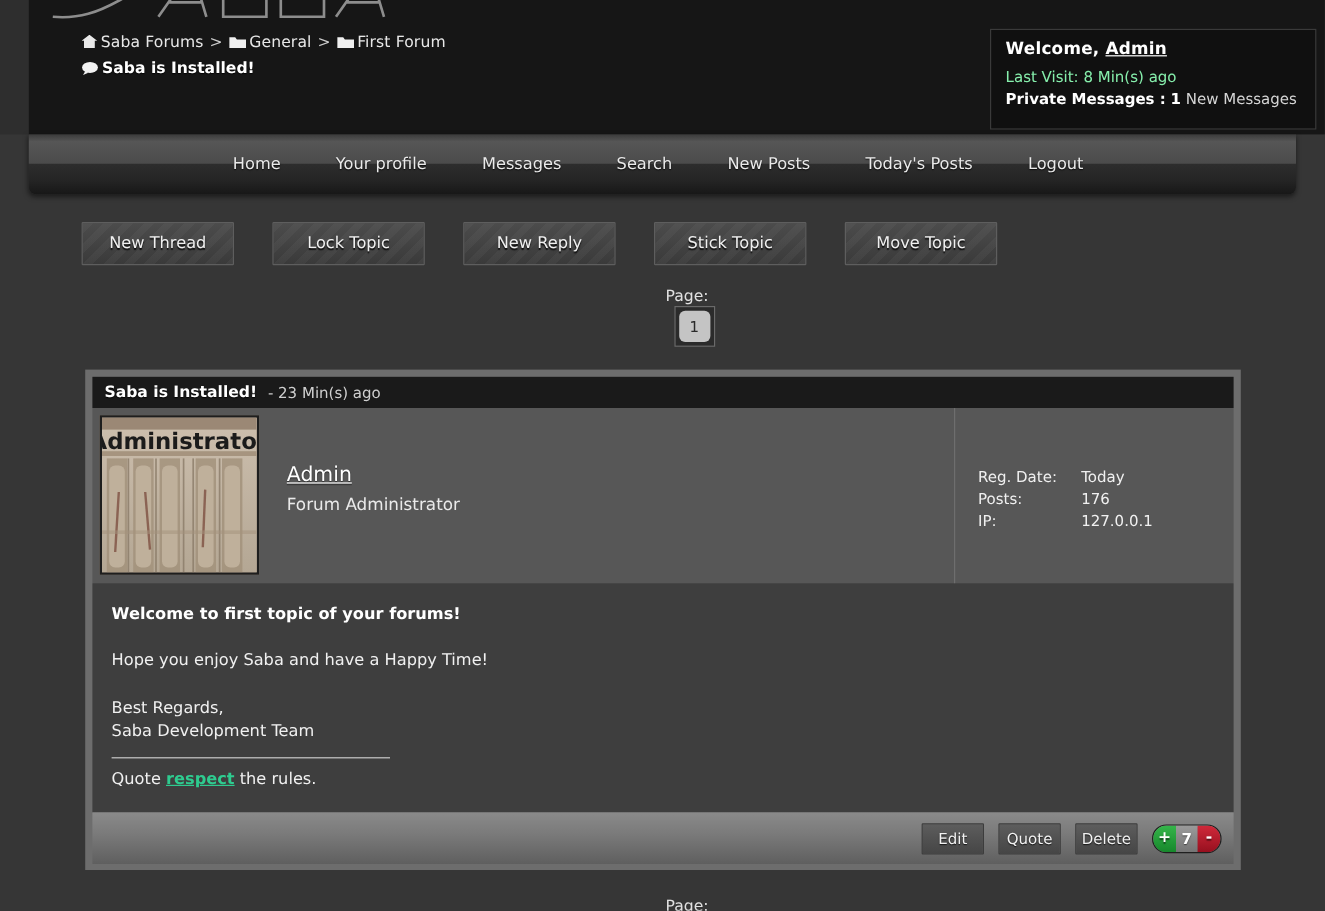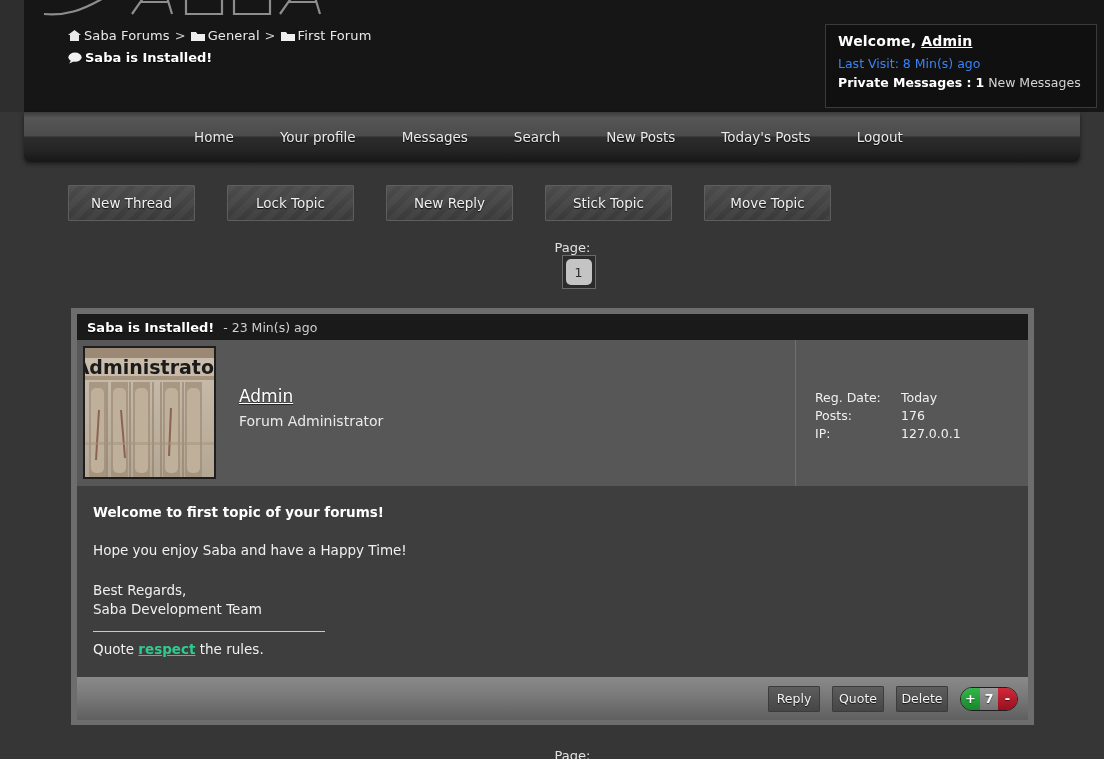--- a/index.html
+++ b/index.html
@@ -87,21 +87,21 @@
     color: #ffffff;
     margin-bottom: 7px;
     letter-spacing: .2px;
   }
   .welcome-line .uname {
     color: #ffffff;
     text-decoration: underline;
   }
   .visit-line {
     font-size: 12.5px;
-    color: #3b82f6;
+    color: #86efac;
     margin-bottom: 4px;
   }
   .pm-line { font-size: 12.5px; color: #d5d5d5; }
   .pm-line b { color: #ffffff; }
   .pm-line .pm-count { color: #ffffff; font-weight: bold; }
 
   
   .navbar {
     position: absolute;
     left: 24px; top: 112px;
@@ -484,21 +484,21 @@
     <div class="post-body">
       <div class="pb-title">Welcome to first topic of your forums!</div>
       <div class="pb-line">Hope you enjoy Saba and have a Happy Time!</div>
       <div class="pb-sig-line">Best Regards,</div>
       <div class="pb-sig-line">Saba Development Team</div>
       <hr class="sig-hr">
       <div class="pb-rules"><span>Quote </span><a class="green" href="#">respect</a><span> the rules.</span></div>
     </div>
 
     <div class="post-footer">
-      <button class="btn-act">Reply</button>
+      <button class="btn-act">Edit</button>
       <button class="btn-act">Quote</button>
       <button class="btn-act">Delete</button>
       <div class="rating">
         <div class="rate-plus">+</div>
         <div class="rate-score">7</div>
         <div class="rate-minus">-</div>
       </div>
     </div>
   </div>
 

